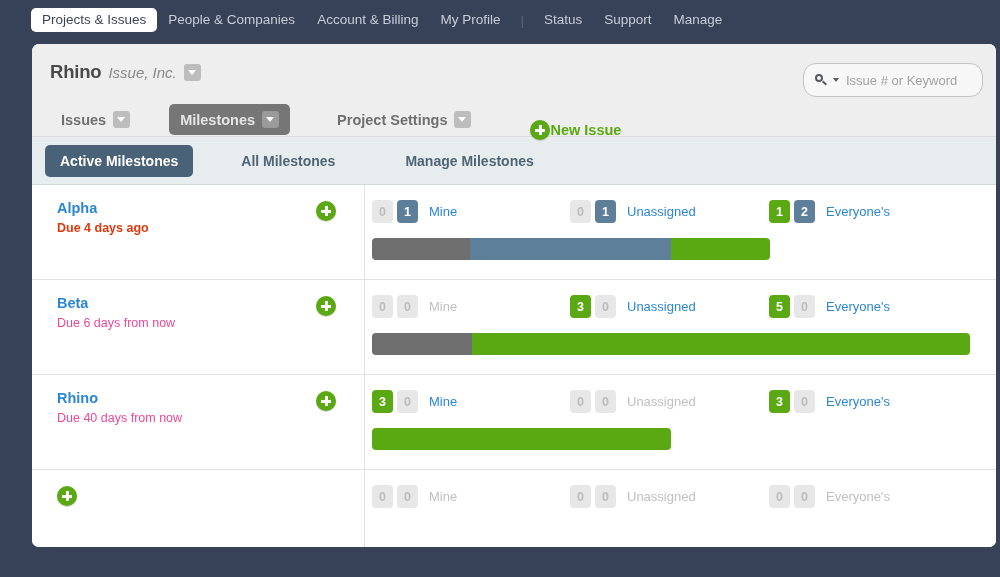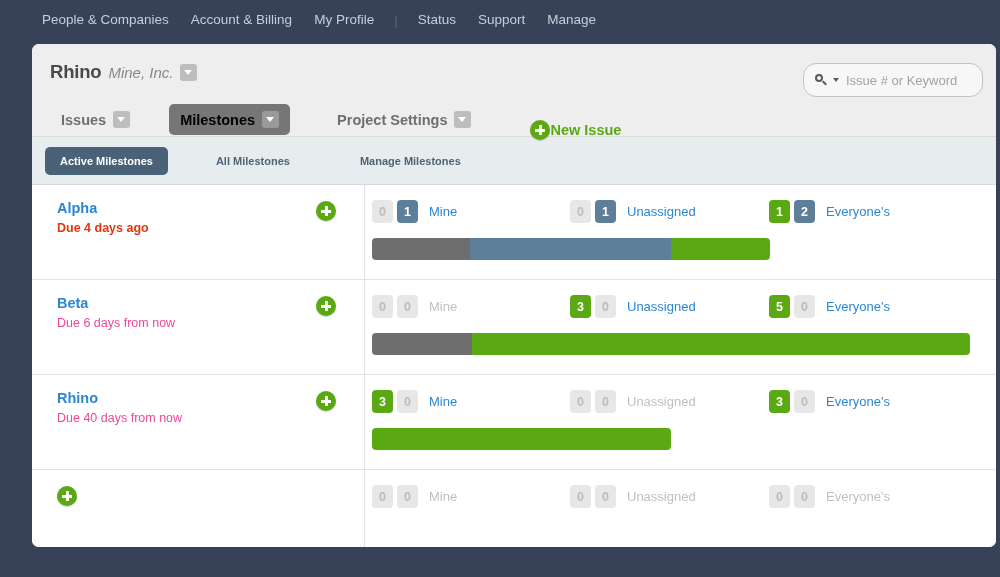--- a/index.html
+++ b/index.html
@@ -110,21 +110,21 @@
     gap: 7px;
     font-size: 14.5px;
     font-weight: bold;
     color: #6f6f6f;
     padding: 7px 11px;
     border-radius: 5px;
     white-space: nowrap;
   }
   .menu-item.current {
     background: #767676;
-    color: #000000;
+    color: #e5e5e5;
   }
   .menu-spacer-a { width: 28px; }
   .menu-spacer-b { width: 36px; }
   .menu-spacer-c { width: 48px; }
 
   .new-issue {
     display: flex;
     align-items: center;
     gap: 0;
     white-space: nowrap;
@@ -209,21 +209,21 @@
   
   .tabbar {
     height: 48px;
     background: #e7ecef;
     border-bottom: 1px solid #d3dade;
     display: flex;
     align-items: center;
     padding-left: 13px;
   }
   .tab {
-    font-size: 11px;
+    font-size: 14px;
     font-weight: bold;
     color: #4f6475;
     padding: 8px 15px;
     border-radius: 5px;
     white-space: nowrap;
   }
   .tab.active {
     background: #4a6277;
     color: #ffffff;
   }
@@ -317,36 +317,37 @@
   }
   .pseg { height: 22px; }
   .pseg.gray  { background: #6e6e6e; }
   .pseg.blue  { background: #5e7f99; }
   .pseg.green { background: #5aa913; }
 </style>
 </head>
 <body>
 
 <div class="topnav">
+  <a class="topnav-item active" href="#">Projects &amp; Issues</a>
   <a class="topnav-item" href="#">People &amp; Companies</a>
   <a class="topnav-item" href="#">Account &amp; Billing</a>
   <a class="topnav-item" href="#">My Profile</a>
   <span class="topnav-sep">|</span>
   <a class="topnav-item" href="#">Status</a>
   <a class="topnav-item" href="#">Support</a>
   <a class="topnav-item" href="#">Manage</a>
 </div>
 
 <div class="card">
 
   <div class="proj-header">
 
     <div class="proj-title-row">
       <span class="proj-name">Rhino</span>
-      <span class="proj-company">Mine, Inc.</span>
+      <span class="proj-company">Issue, Inc.</span>
       <span class="caret-btn"></span>
     </div>
 
     <div class="proj-menu">
       <div class="menu-item">
         <span>Issues</span>
         <span class="caret-btn"></span>
       </div>
       <div class="menu-spacer-a"></div>
       <div class="menu-item current">

